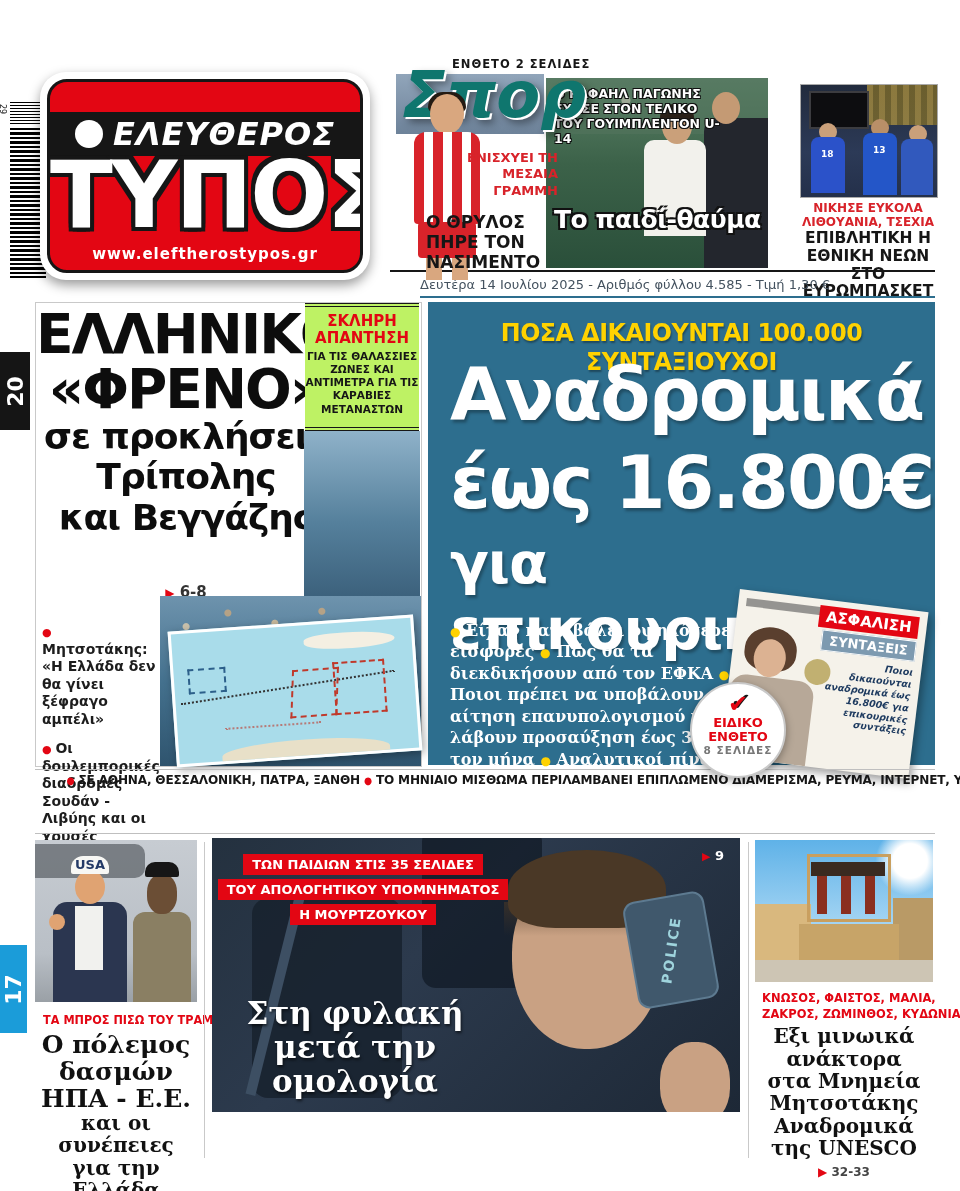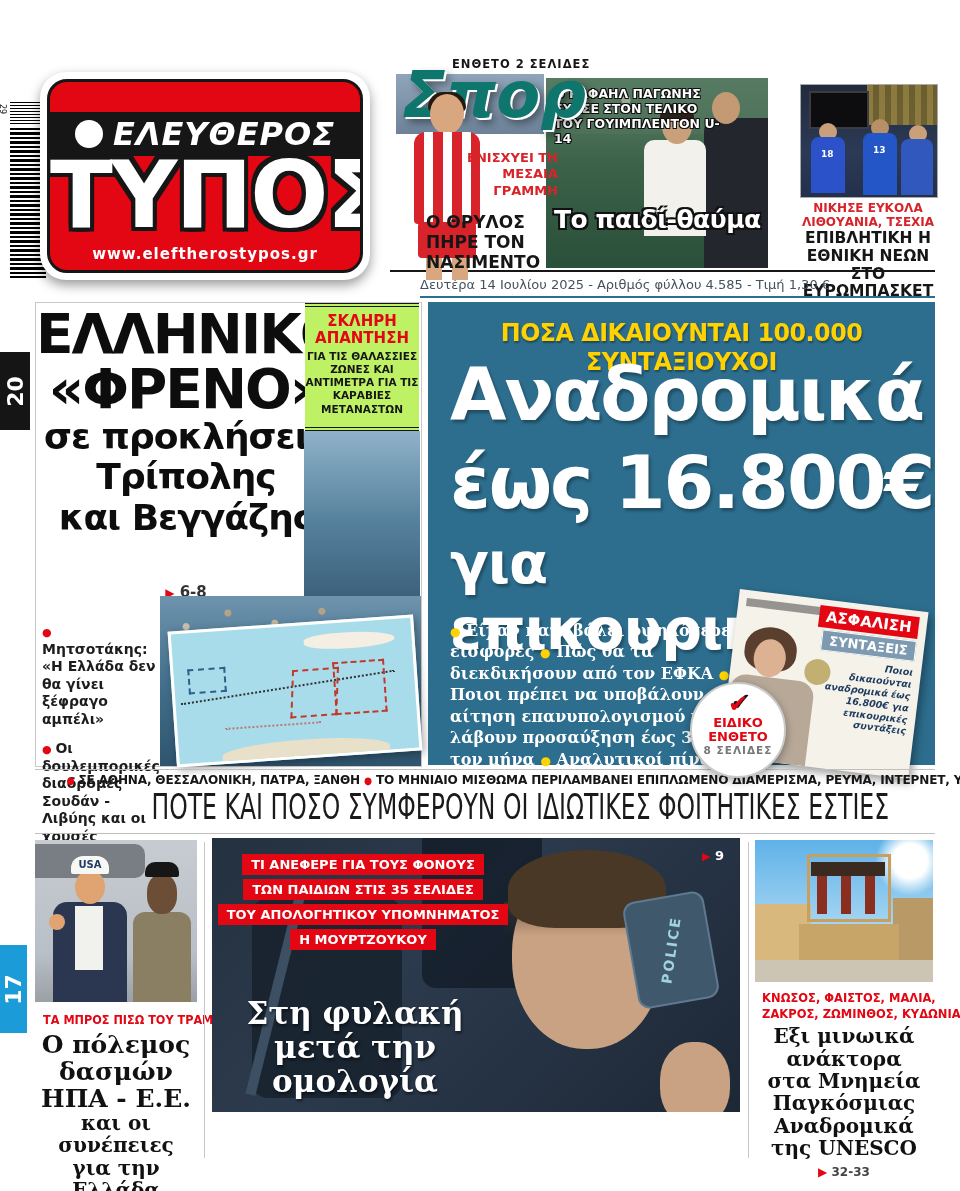--- a/index.html
+++ b/index.html
@@ -172,21 +172,21 @@
 
   
   .tcol{left:35px;top:840px;width:162px;}
   .tphoto{position:relative;width:162px;height:162px;overflow:hidden;
      background:linear-gradient(180deg,#c7ccd2 0%,#b9bfc6 70%,#9aa0a6 100%);}
   .tphoto .heli{position:absolute;left:-10px;top:4px;width:120px;height:34px;border-radius:10px;background:#3a3f45;opacity:.55;}
   .tphoto .t-body{position:absolute;left:18px;top:62px;width:74px;height:100px;border-radius:14px 14px 0 0;background:#2b3650;}
   .tphoto .t-shirt{position:absolute;left:40px;top:66px;width:28px;height:64px;background:#f1f1ee;}
   .tphoto .t-face{position:absolute;left:40px;top:30px;width:30px;height:34px;border-radius:50%;background:#e0a372;}
   .tphoto .t-cap{position:absolute;left:36px;top:16px;width:38px;height:18px;border-radius:12px 12px 2px 2px;background:#f7f7f4;
-     color:#243a66;font-weight:900;font-size:10px;text-align:center;line-height:18px;}
+     color:#243a66;font-weight:900;font-size:13px;text-align:center;line-height:18px;}
   .tphoto .t-fist{position:absolute;left:14px;top:74px;width:16px;height:16px;border-radius:50%;background:#e0a372;}
   .tphoto .m-body{position:absolute;right:6px;top:72px;width:58px;height:90px;border-radius:12px 12px 0 0;background:#8a7f63;}
   .tphoto .m-hair{position:absolute;right:20px;top:34px;width:30px;height:40px;border-radius:45%;background:#6b4e35;}
   .tphoto .m-cap{position:absolute;right:18px;top:22px;width:34px;height:15px;border-radius:10px 10px 2px 2px;background:#161616;}
   .t-kicker{margin-top:10px;text-align:center;color:#e30613;font-weight:900;font-size:12.5px;
      transform:scaleX(.9);white-space:nowrap;}
   .t-hl{margin-top:4px;text-align:center;font-family:"DejaVu Serif",serif;font-weight:700;color:#111;}
   .t-hl .b{font-size:25px;line-height:1.08;}
   .t-hl .s{font-size:20px;line-height:1.12;}
 
@@ -378,21 +378,20 @@
     <div class="badge">
       <div class="chk">✔</div>
       <div class="b1">ΕΙΔΙΚΟ</div>
       <div class="b1">ΕΝΘΕΤΟ</div>
       <div class="b2">8 ΣΕΛΙΔΕΣ</div>
     </div>
   </div>
 
   <div class="abs rule" style="left:35px;top:769px;width:900px;"></div>
   <div class="abs hk"><span class="rdot">●</span> ΣΕ ΑΘΗΝΑ, ΘΕΣΣΑΛΟΝΙΚΗ, ΠΑΤΡΑ, ΞΑΝΘΗ <span class="rdot">●</span> ΤΟ ΜΗΝΙΑΙΟ ΜΙΣΘΩΜΑ ΠΕΡΙΛΑΜΒΑΝΕΙ ΕΠΙΠΛΩΜΕΝΟ ΔΙΑΜΕΡΙΣΜΑ, ΡΕΥΜΑ, ΙΝΤΕΡΝΕΤ, ΥΔΡΕΥΣΗ  ΠΟΥ ΚΥΜΑΙΝΟΝΤΑΙ ΟΙ ΤΙΜΕΣ </div>
-  <div class="abs hh"><span>ΠΟΤΕ ΚΑΙ ΠΟΣΟ ΣΥΜΦΕΡΟΥΝ ΟΙ ΙΔΙΩΤΙΚΕΣ ΦΟΙΤΗΤΙΚΕΣ ΕΣΤΙΕΣ</span></div>
   <div class="abs rule" style="left:35px;top:833px;width:900px;"></div>
 
   <div class="abs tcol">
     <div class="tphoto">
       <div class="heli"></div>
       <div class="m-body"></div>
       <div class="m-hair"></div>
       <div class="m-cap"></div>
       <div class="t-body"></div>
       <div class="t-shirt"></div>
@@ -419,21 +418,20 @@
       <div class="gear2"></div>
       <div class="strap"></div>
       <div class="head"></div>
       <div class="hair"></div>
       <div class="fade"></div>
       <div class="patch">
           <span>POLICE</span>
         </div>
       <div class="hand"></div>
       <div class="plabels">
-        <span class="plabel">ΤΙ ΑΝΕΦΕΡΕ ΓΙΑ ΤΟΥΣ ΦΟΝΟΥΣ</span>
         <span class="plabel">ΤΩΝ ΠΑΙΔΙΩΝ ΣΤΙΣ 35 ΣΕΛΙΔΕΣ</span>
         <span class="plabel">ΤΟΥ ΑΠΟΛΟΓΗΤΙΚΟΥ ΥΠΟΜΝΗΜΑΤΟΣ</span>
         <span class="plabel">Η ΜΟΥΡΤΖΟΥΚΟΥ</span>
       </div>
       <div class="p-ref">
         <span class="arrow">▶</span>
         <span>9</span>
       </div>
       <div class="p-hl">
         <div>Στη φυλακή</div>
@@ -459,21 +457,21 @@
       <div class="ground"></div>
     </div>
     <div class="u-kicker">
       <div>ΚΝΩΣΟΣ, ΦΑΙΣΤΟΣ, ΜΑΛΙΑ,</div>
       <div>ΖΑΚΡΟΣ, ΖΩΜΙΝΘΟΣ, ΚΥΔΩΝΙΑ</div>
     </div>
     <div class="u-hl">
       <div>Εξι μινωικά</div>
       <div>ανάκτορα</div>
       <div>στα Μνημεία</div>
-      <div>Παγκόσμιας</div>
+      <div>Μητσοτάκης</div>
       <div>Αναδρομικά</div>
       <div>της UNESCO</div>
     </div>
     <div class="u-ref">
       <span class="arrow">▶</span>
       <span>32-33</span>
     </div>
   </div>
 
   <div class="abs tab-black">

